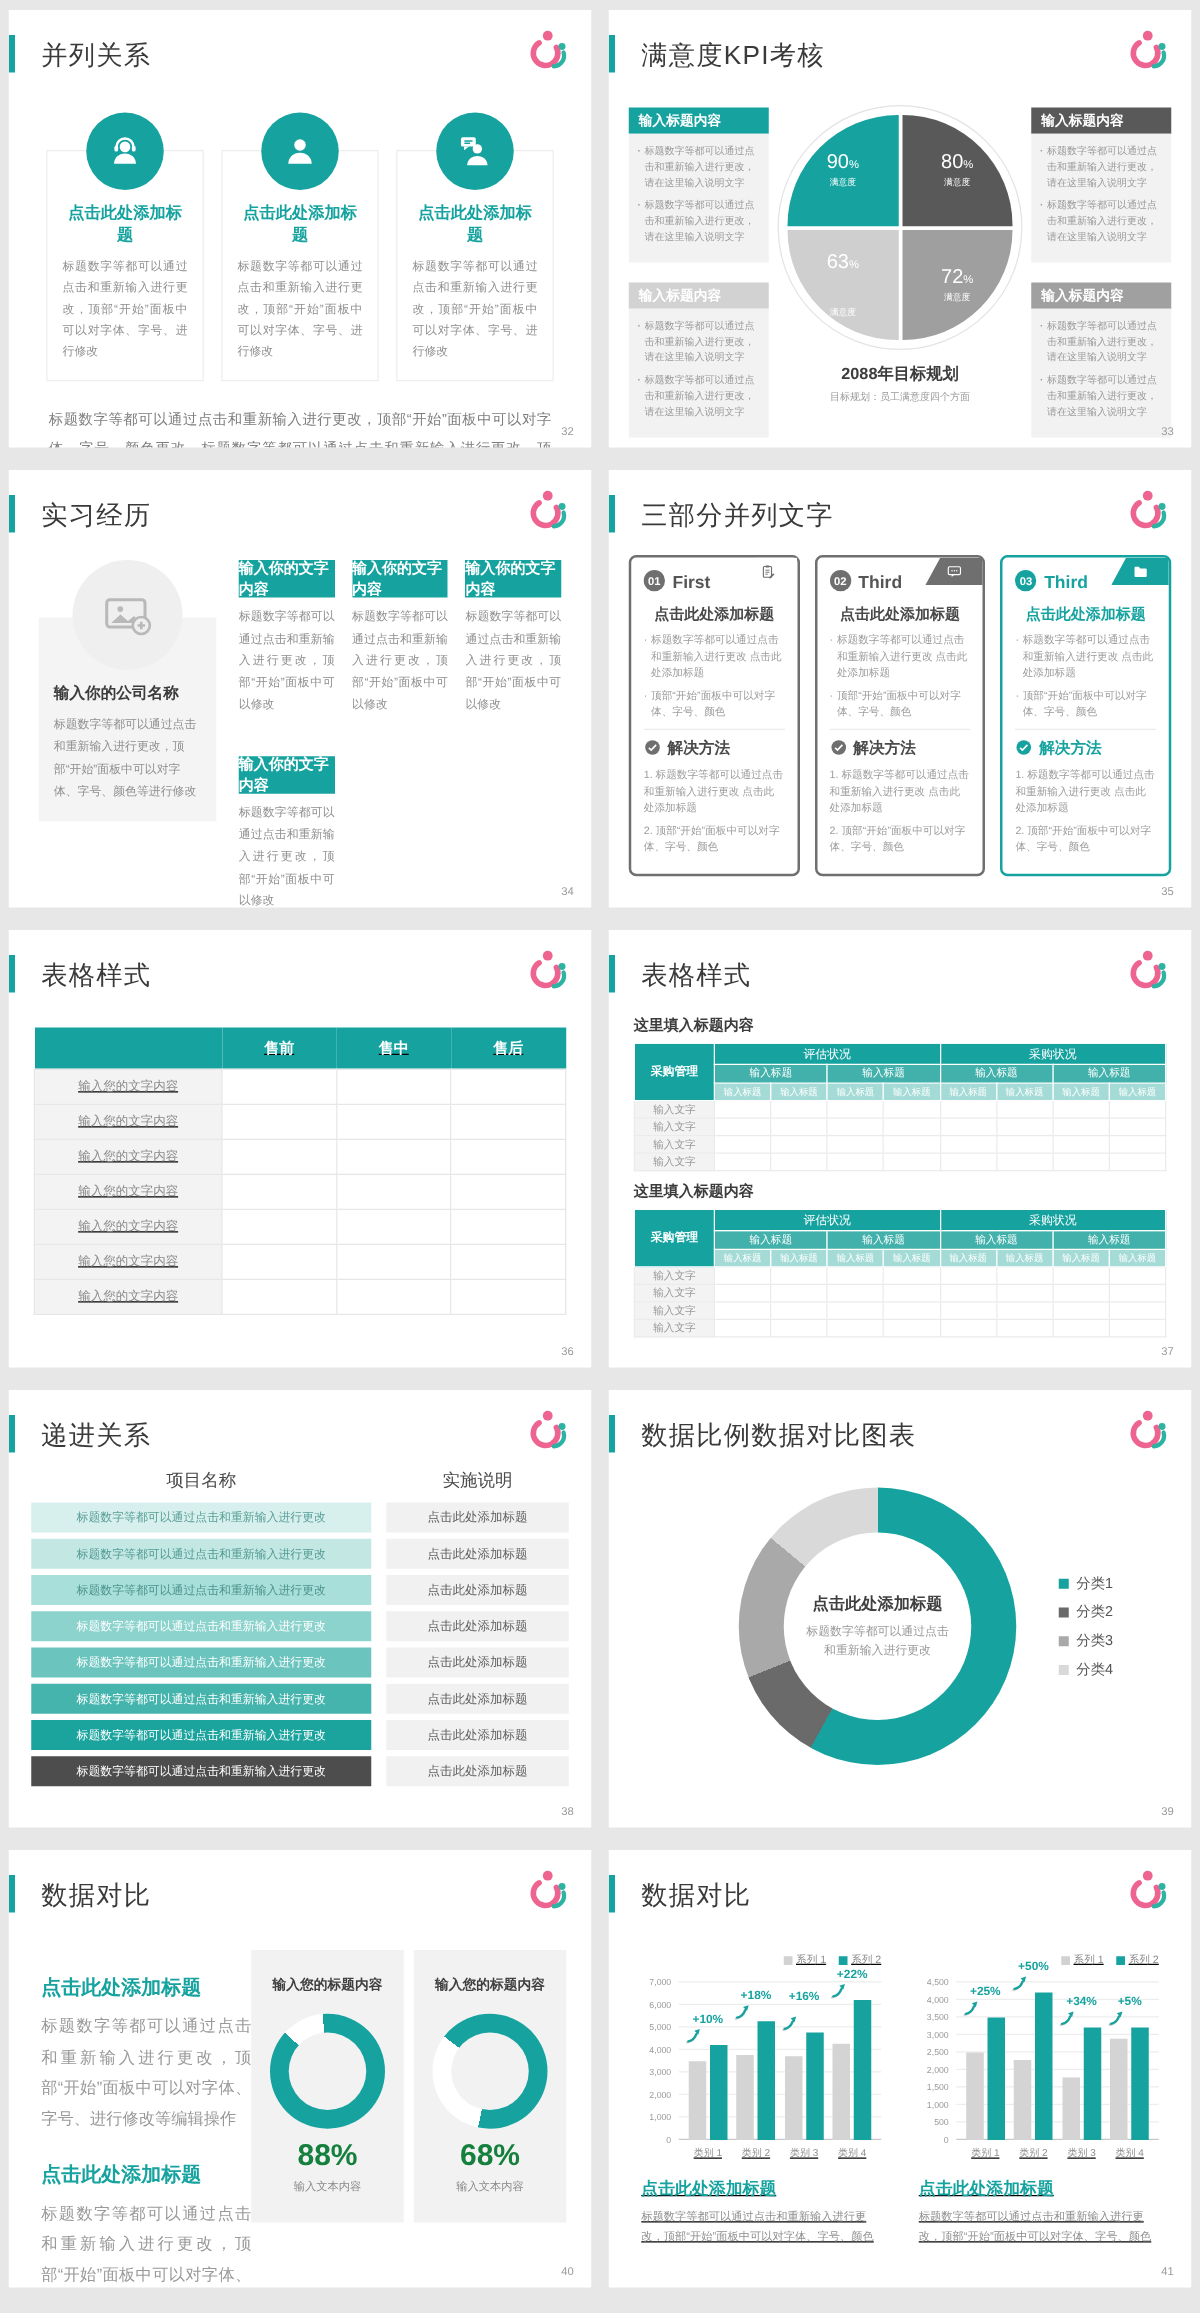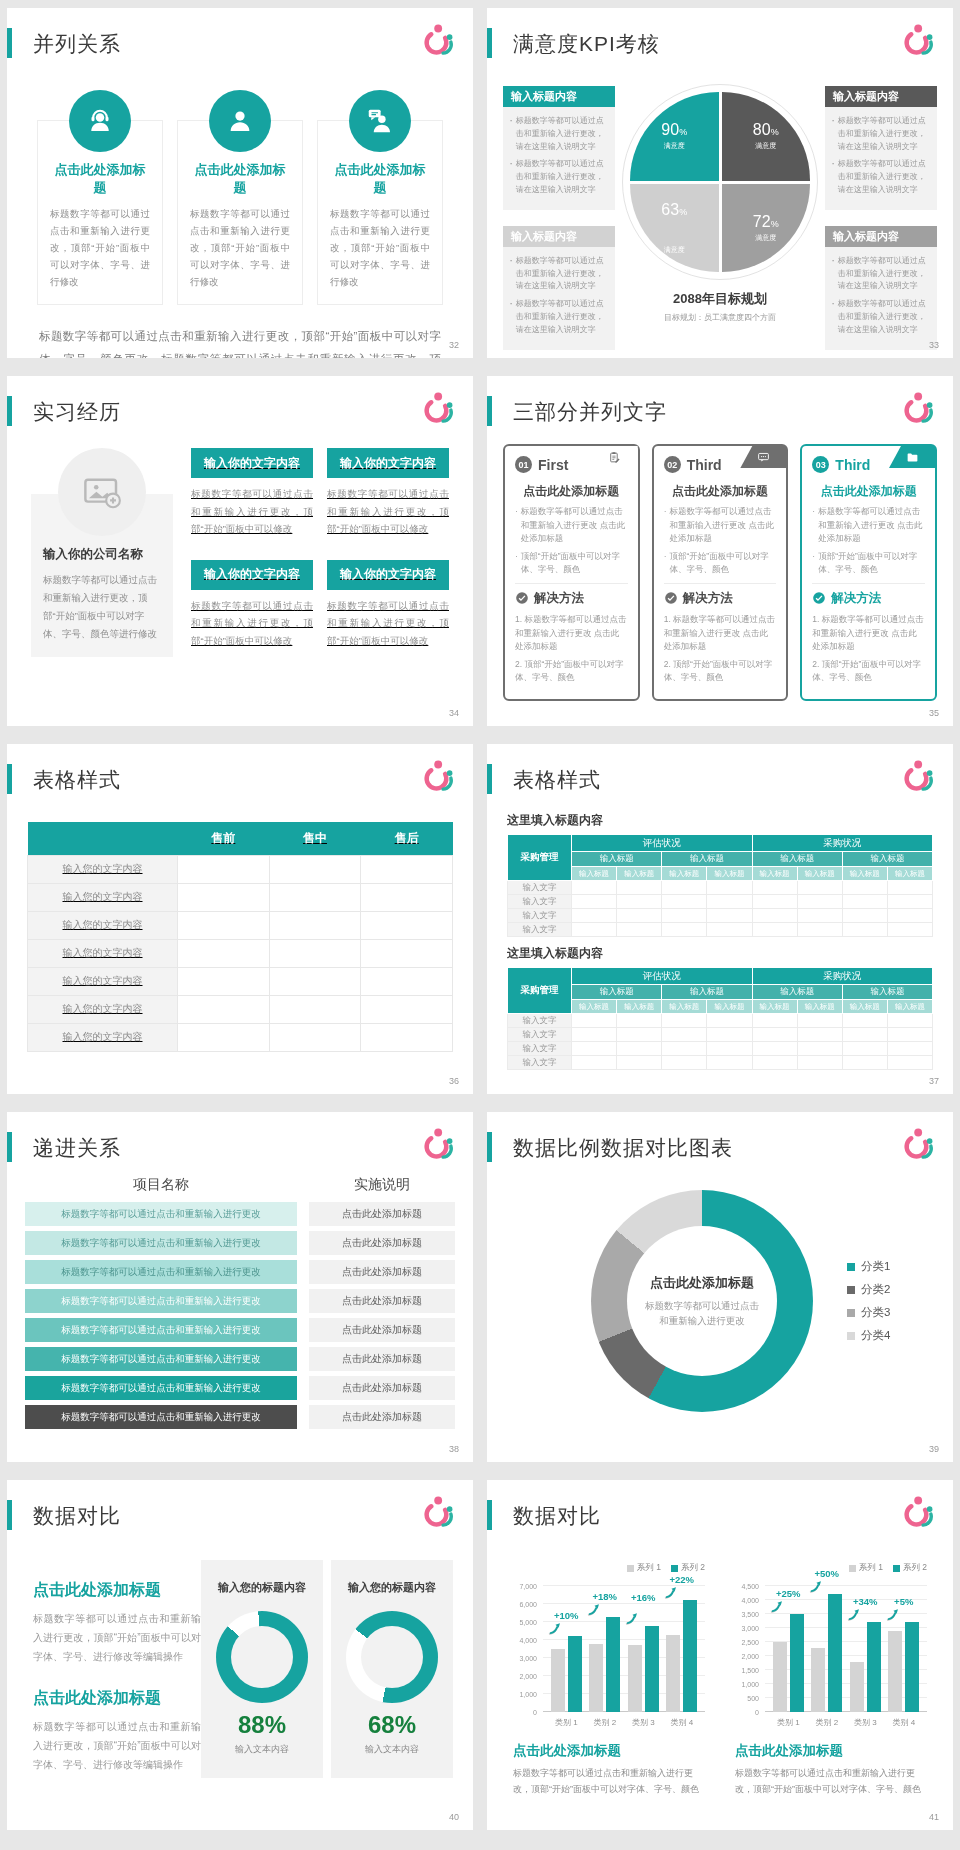--- a/index.html
+++ b/index.html
@@ -41,21 +41,21 @@
   .cc-title{ font-size:13px; font-weight:bold; color:#3d3d3d;}
   .cc-sub{ font-size:8px; color:#9a9a9a; margin-top:4px;}
   
   .s34-wrap{ display:flex; gap:18px; padding:0 24px; margin-top:16px;}
   .s34-left{ width:142px; position:relative; padding-top:46px;}
   .photo-circle{ position:absolute; top:0; left:50%; transform:translateX(-50%); width:88px; height:88px; border-radius:50%; background:#efefef; color:#b9b9b9; display:flex; align-items:center; justify-content:center; z-index:2;}
   .photo-circle svg{width:42px;height:42px;}
   .company-panel{ background:#f4f4f4; padding:52px 12px 14px;}
   .cp-name{ font-size:12.5px; font-weight:bold; color:#3c3c3c; margin-bottom:8px;}
   .cp-body{ font-size:9.5px; color:#8f8f8f; line-height:1.9;}
-  .s34-grid{ flex:1; display:grid; grid-template-columns:1fr 1fr; gap:22px 14px; align-content:start;text-decoration:underline;}
+  .s34-grid{ flex:1; display:grid; grid-template-columns:1fr 1fr 1fr; gap:32px 14px; align-content:start;}
   .tb-head{ background:var(--accent); color:#fff; font-weight:bold; font-size:12px; height:30px; display:flex; align-items:center; justify-content:center;}
   .tb-body{ font-size:9.5px; color:#8f8f8f; line-height:1.85; margin-top:7px; text-align:justify;}
   
   .s35-cards{ display:flex; gap:12px; padding:0 16px; margin-top:12px;}
   .tcard{ flex:1; border:2px solid #6f6f6f; border-radius:6px; position:relative; background:#fff; padding:10px 0 10px;}
   .tcard.accent{ border-color:var(--accent);}
   .tc-head{ display:flex; align-items:center; gap:6px; padding:0 10px;}
   .numchip{ width:17px; height:17px; border-radius:50%; background:#6f6f6f; color:#fff; font-size:9px; font-weight:bold; display:flex; align-items:center; justify-content:center; flex:none;}
   .accent .numchip{ background:var(--accent);}
   .cname{ font-size:14px; font-weight:bold; color:#555;}
@@ -108,30 +108,30 @@
   .dh-title{ font-size:13px; font-weight:bold; color:#3f3f3f; margin-bottom:6px;}
   .dh-body{ font-size:9.5px; color:#9a9a9a; line-height:1.6;}
   .d-legend{ margin-left:34px;}
   .dl-item{ display:flex; align-items:center; gap:6px; margin:8px 0; font-size:11.5px; color:#555;}
   .dl-sq{ width:8px; height:8px; flex:none;}
   
   .s40-wrap{ display:flex; padding:0 20px 0 26px; margin-top:24px;}
   .s40-left{ width:176px; padding-top:20px;}
   .s40-sec{ margin-bottom:22px;}
   .s40-h{ font-size:16px; font-weight:bold; color:var(--accent); margin-bottom:8px;}
-  .s40-b{ font-size:10px; color:#999; line-height:1.9; text-align:justify;}
+  .s40-b{ font-size:13px; color:#999; line-height:1.9; text-align:justify;}
   .s40-cards{ flex:1; display:flex; gap:8px; justify-content:flex-end;}
   .gauge{ width:122px; height:218px; background:#f2f2f2; text-align:center; padding-top:20px;}
   .g-title{ font-size:11px; font-weight:bold; color:#3f3f3f;}
   .ring{ width:92px; height:92px; border-radius:50%; position:relative; margin:16px auto 8px;}
   .ring-hole{ position:absolute; inset:15px; background:#f2f2f2; border-radius:50%;}
   .g-val{ font-size:24px; font-weight:bold; color:#15803d; margin-top:4px;}
   .g-cap{ font-size:9px; color:#8a8a8a; margin-top:4px;}
   
-  .s41-cols{ display:flex; gap:30px; padding:0 26px; margin-top:26px;}
+  .s41-cols{ display:flex; gap:30px; padding:0 26px; margin-top:26px;text-decoration:underline;}
   .chart41{ flex:1; min-width:0;}
   .c-legend{ display:flex; justify-content:flex-end; gap:10px; font-size:8.5px; color:#8a8a8a; margin-bottom:12px; align-items:center;}
   .lg-item{ display:flex; align-items:center;}
   .lg-sq{ display:inline-block; width:7px; height:7px; margin-right:3px;}
   .sq-gray{ background:#d2d2d2;} .sq-teal{ background:var(--accent);}
   .plotwrap{ display:flex;}
   .ylabels{ width:30px; position:relative; height:126px; flex:none;}
   .ytick{ position:absolute; right:6px; font-size:7px; color:#9a9a9a;}
   .plot{ flex:1; position:relative; height:126px;}
   .gridline{ position:absolute; left:0; right:0; height:1px; background:#ededed;}

